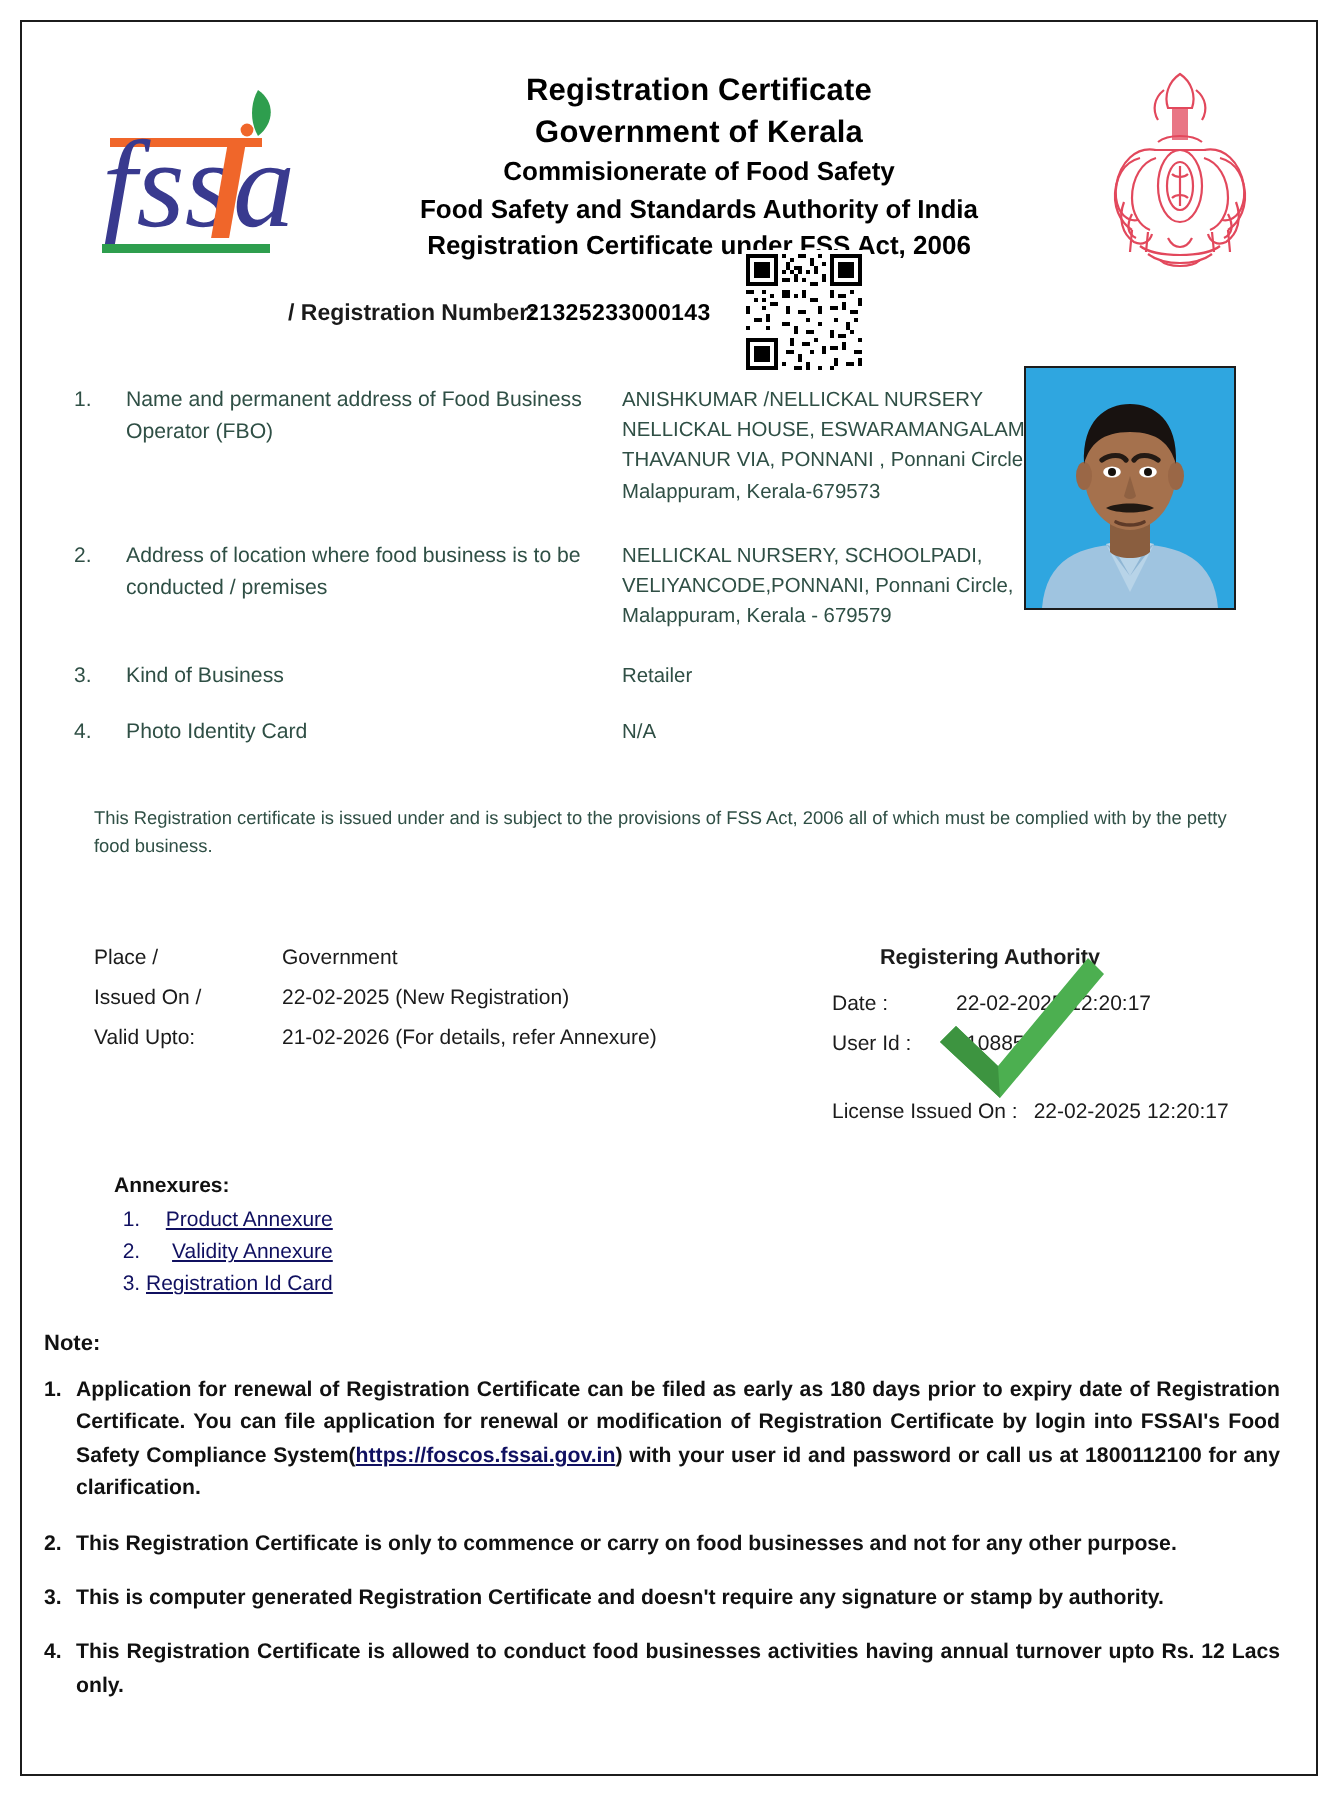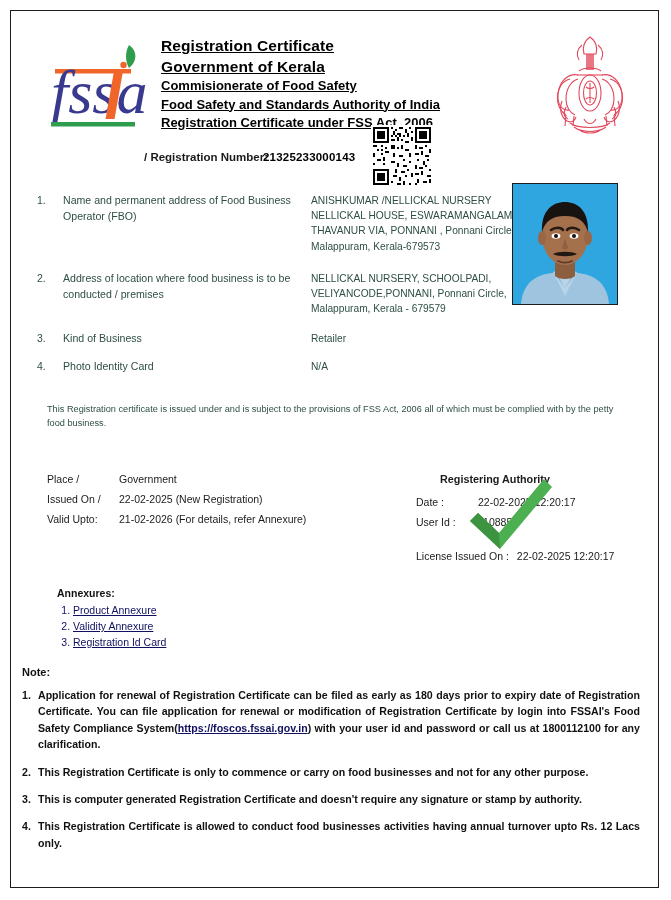--- a/index.html
+++ b/index.html
@@ -42,22 +42,22 @@
     right: 22px;
     top: 20px;
     width: 92px;
     height: 108px;
   }
   .title-block {
     position: absolute;
     left: 150px;
     right: 120px;
     top: 24px;
+    text-align: center;
     color: #000;
-    text-decoration: underline;
   }
   .title-l1, .title-l2 {
     font-size: 15.5px;
     font-weight: bold;
     line-height: 21px;
     letter-spacing: .1px;
   }
   .title-l3, .title-l4, .title-l5 {
     font-size: 13px;
     font-weight: bold;
@@ -156,21 +156,21 @@
   .placeblk {
     position: absolute;
     left: 36px;
     top: 458px;
     font-size: 10.5px;
     color: #1b1b1b;
     line-height: 20px;
   }
   .placeblk .k {
     display: inline-block;
-    width: 72px;
+    width: 94px;
     vertical-align: top;
   }
   .authblk {
     position: absolute;
     left: 405px;
     top: 458px;
     font-size: 10.5px;
     color: #1b1b1b;
     line-height: 20px;
   }
@@ -211,20 +211,21 @@
     font-size: 10.5px;
     color: #111;
   }
   .annex .h {
     font-weight: bold;
     margin-bottom: 3px;
   }
   .annex ol {
     margin: 0;
     padding-left: 16px;
+    text-align: right;
   }
   .annex li {
     line-height: 16px;
     color: #101060;
   }
   .annex li a {
     color: #101060;
     text-decoration: underline;
   }
 

